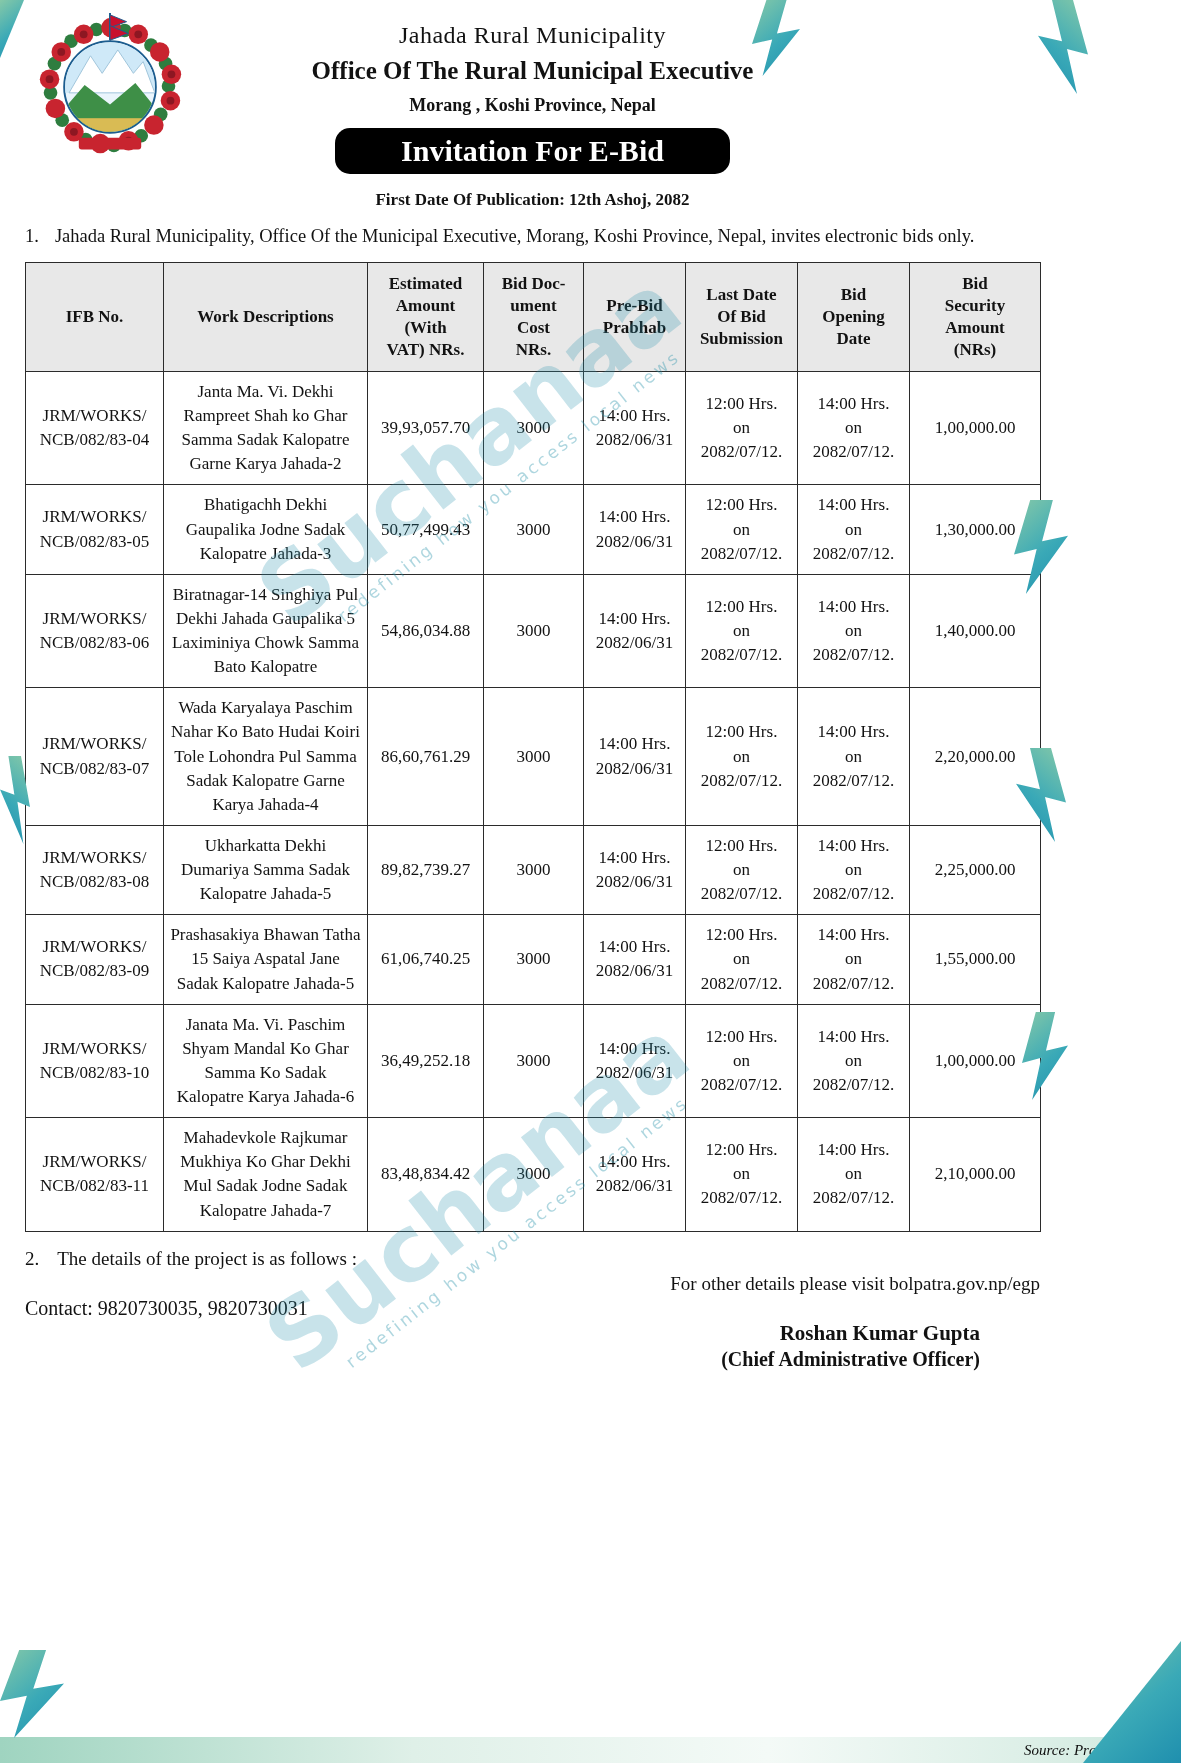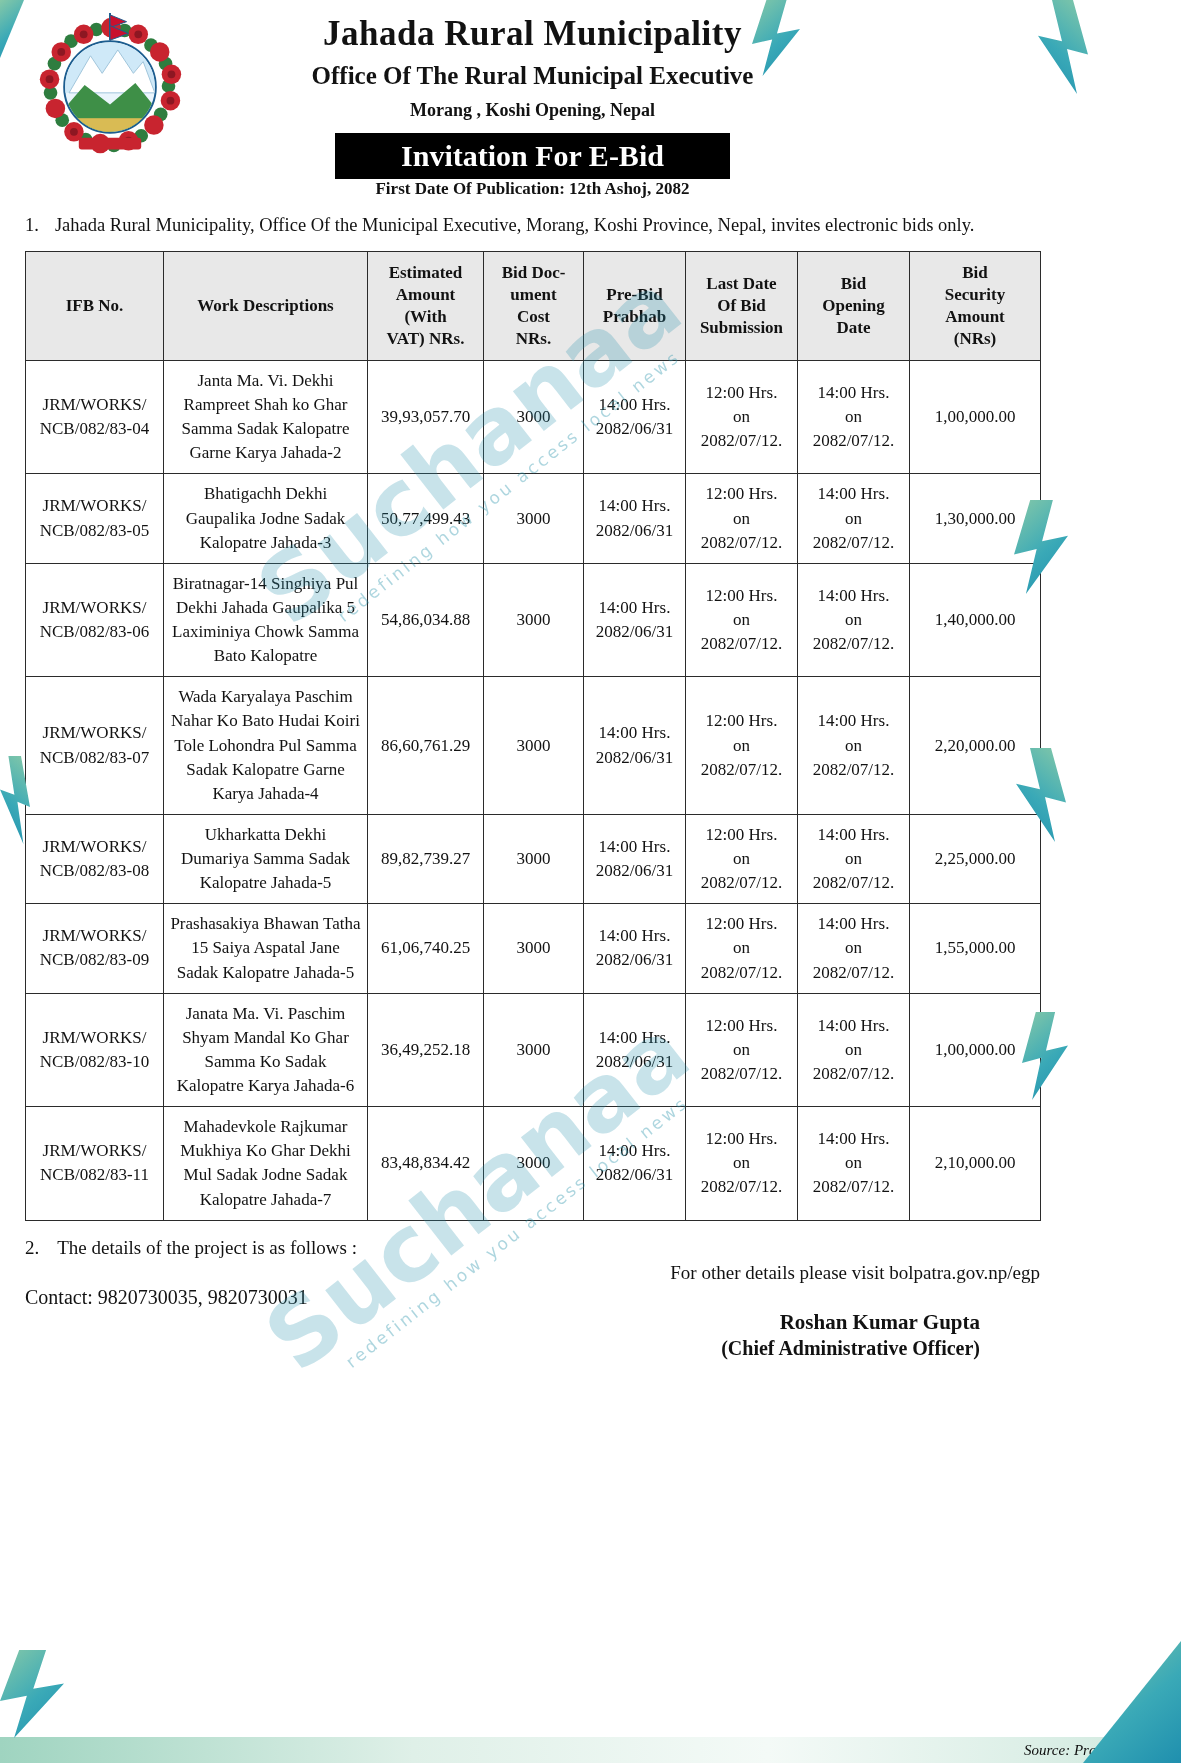--- a/index.html
+++ b/index.html
@@ -6,28 +6,28 @@
   .page {
     position:relative; width:1181px; height:1763px; margin:0 auto;
     background:#ffffff; overflow:hidden;
     font-family:"Liberation Serif", serif; color:#121212;
   }
   .content { position:relative; margin-left:25px; width:1015px; z-index:2; }
 
   
   .logo-wrap { position:absolute; left:32px; top:12px; width:156px; height:150px; z-index:2; }
   .head-text { text-align:center; padding-top:14px; }
-  .title { font-size:35px; font-weight:bold; margin:0; letter-spacing:.5px; }
+  .title { font-size:24px; font-weight:normal; margin:8px; letter-spacing:.5px; }
   .office { font-size:25px; font-weight:bold; margin-top:8px; }
   .location { font-size:18px; font-weight:bold; margin-top:10px; }
   .banner {
     display:inline-block; background:#000; color:#fff;
-    font-size:30px; font-weight:bold; padding:6px 66px; margin-top:12px;
-  }
-  .publication { font-size:17px; font-weight:bold; margin-top:0; }
+    font-size:30px; font-weight:bold; padding:6px 66px; margin-top:12px;border-radius:15px;
+  }
+  .publication { font-size:17px; font-weight:bold; margin-top:16px; }
 
   
   .intro { display:flex; gap:16px; margin-top:14px; font-size:18.5px; line-height:1.38; }
   .intro-num { font-weight:normal; }
   .intro-text { flex:1; text-align:justify; }
 
   
   table.bids {
     border-collapse:collapse; table-layout:fixed; width:1015px;
     margin-top:12px; font-size:17px;
@@ -175,21 +175,21 @@
       <polygon points="80,13 99,21 80,28" fill="#c8102e" stroke="#1c5d8f" stroke-width="1"></polygon>
       <rect x="48" y="128" width="64" height="12" rx="3" fill="#c8242f"></rect>
     </svg>
   </div>
 
   <div class="content">
 
     <div class="head-text">
       <h1 class="title">Jahada Rural Municipality</h1>
       <div class="office">Office Of The Rural Municipal Executive</div>
-      <div class="location">Morang , Koshi Opening, Nepal</div>
+      <div class="location">Morang , Koshi Province, Nepal</div>
       <div><span class="banner">Invitation For E-Bid</span></div>
       <div class="publication">First Date Of Publication:  12th Ashoj, 2082</div>
     </div>
 
     <div class="intro">
       <span class="intro-num">1.</span>
       <div class="intro-text">Jahada Rural Municipality, Office Of the Municipal Executive, Morang, Koshi Province, Nepal, invites electronic bids only.</div>
     </div>
 
     <table class="bids">

